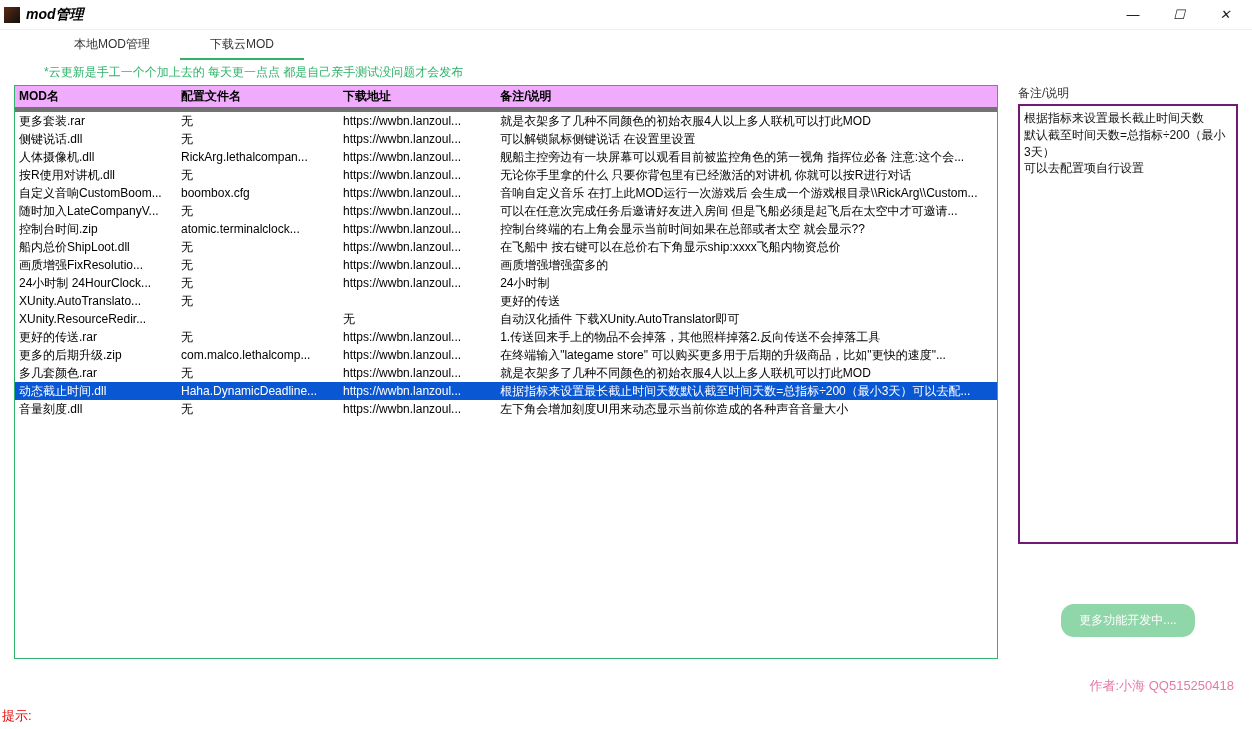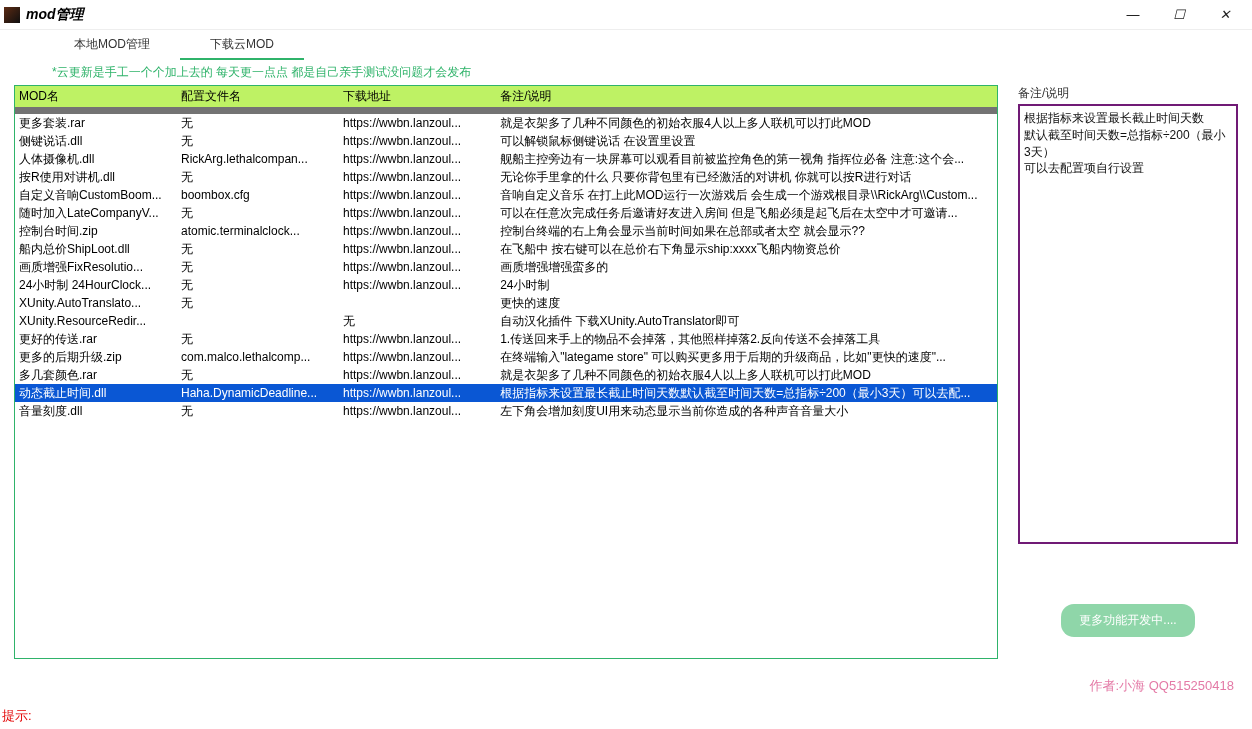--- a/index.html
+++ b/index.html
@@ -5,25 +5,25 @@
   * { box-sizing: border-box; margin: 0; padding: 0; }
   html, body { width: 1252px; height: 729px; font-family: "Microsoft YaHei", "SimSun", sans-serif; font-size: 12px; background: #fff; overflow: hidden; }
   .titlebar { height: 30px; display: flex; align-items: center; padding: 0 4px; border-bottom: 1px solid #eee; font-style: italic; }
   .app-icon { width: 16px; height: 16px; background: linear-gradient(135deg,#5c2b14,#0f0f0f); margin-right: 6px; }
   .titlebar .title { font-weight: bold; font-size: 14px; }
   .win-controls { margin-left: auto; display: flex; gap: 0; }
   .win-btn { width: 46px; height: 30px; display:flex; align-items:center; justify-content:center; cursor:pointer; font-size:13px; color:#222; }
   .tabs { display:flex; height:30px; padding-left:44px; }
   .tab { padding: 6px 30px; cursor:pointer; color:#333; white-space:nowrap; }
   .tab.active { border-bottom: 2px solid #2fb36a; }
-  .notice { color:#2fb36a; font-size:12px; padding: 4px 0 4px 44px; margin-left: 8px; }
+  .notice { color:#2fb36a; font-size:12px; padding: 4px 0 4px 44px; }
   .main { display:flex; padding: 0 14px; gap:20px; }
   .table-wrap { flex:1; border:1px solid #2fb36a; height: 574px; overflow:hidden; position:relative; }
   table { width:100%; border-collapse:collapse; table-layout:fixed; }
-  th { text-align:left; font-weight:normal; font-size:12px; padding:2px 4px; height:18px; color:#000; border-bottom:7px solid #737373; background:#bef264; }
+  th { text-align:left; font-weight:bold; font-size:12px; padding:2px 4px; height:18px; color:#000; border-bottom:5px solid #737373; background:#f0abfc; }
   td { font-size:12px; padding:1px 4px; height:16px; line-height:16px; white-space:nowrap; overflow:hidden; text-overflow:ellipsis; color:#000; }
   tbody tr { height:16px; }
   tbody tr.sel td { background:#0a57d4; color:#fff; }
   tbody tr.empty td { height:16px; }
   .side { width:220px; display:flex; flex-direction:column; }
   .detail-label { font-size:12px; color:#333; margin-bottom:2px; }
   .detail-box { border:2px solid #701a75; height:440px; padding:4px; font-size:12px; color:#111; line-height:1.4; overflow:auto; background:#fff; word-break:break-all; }
   .more-btn { margin-top:60px; align-self:center; background:#8fd6a9; color:#fff; border:none; border-radius:13px; padding:8px 18px; font-size:12px; cursor:default; }
   .author { position:absolute; right:18px; bottom:34px; color:#e47aa6; font-size:13px; }
   .tip { position:absolute; left:2px; bottom:4px; color:#e20000; font-size:13px; }
@@ -124,21 +124,21 @@
           <tr>
             <td>24小时制 24HourClock...</td>
             <td>无</td>
             <td>https://wwbn.lanzoul...</td>
             <td>24小时制</td>
           </tr>
           <tr>
             <td>XUnity.AutoTranslato...</td>
             <td>无</td>
             <td></td>
-            <td>更快的速度</td>
+            <td>更好的传送</td>
           </tr>
           <tr>
             <td>XUnity.ResourceRedir...</td>
             <td></td>
             <td>无</td>
             <td>自动汉化插件   下载XUnity.AutoTranslator即可</td>
           </tr>
           <tr>
             <td>更好的传送.rar</td>
             <td>无</td>

